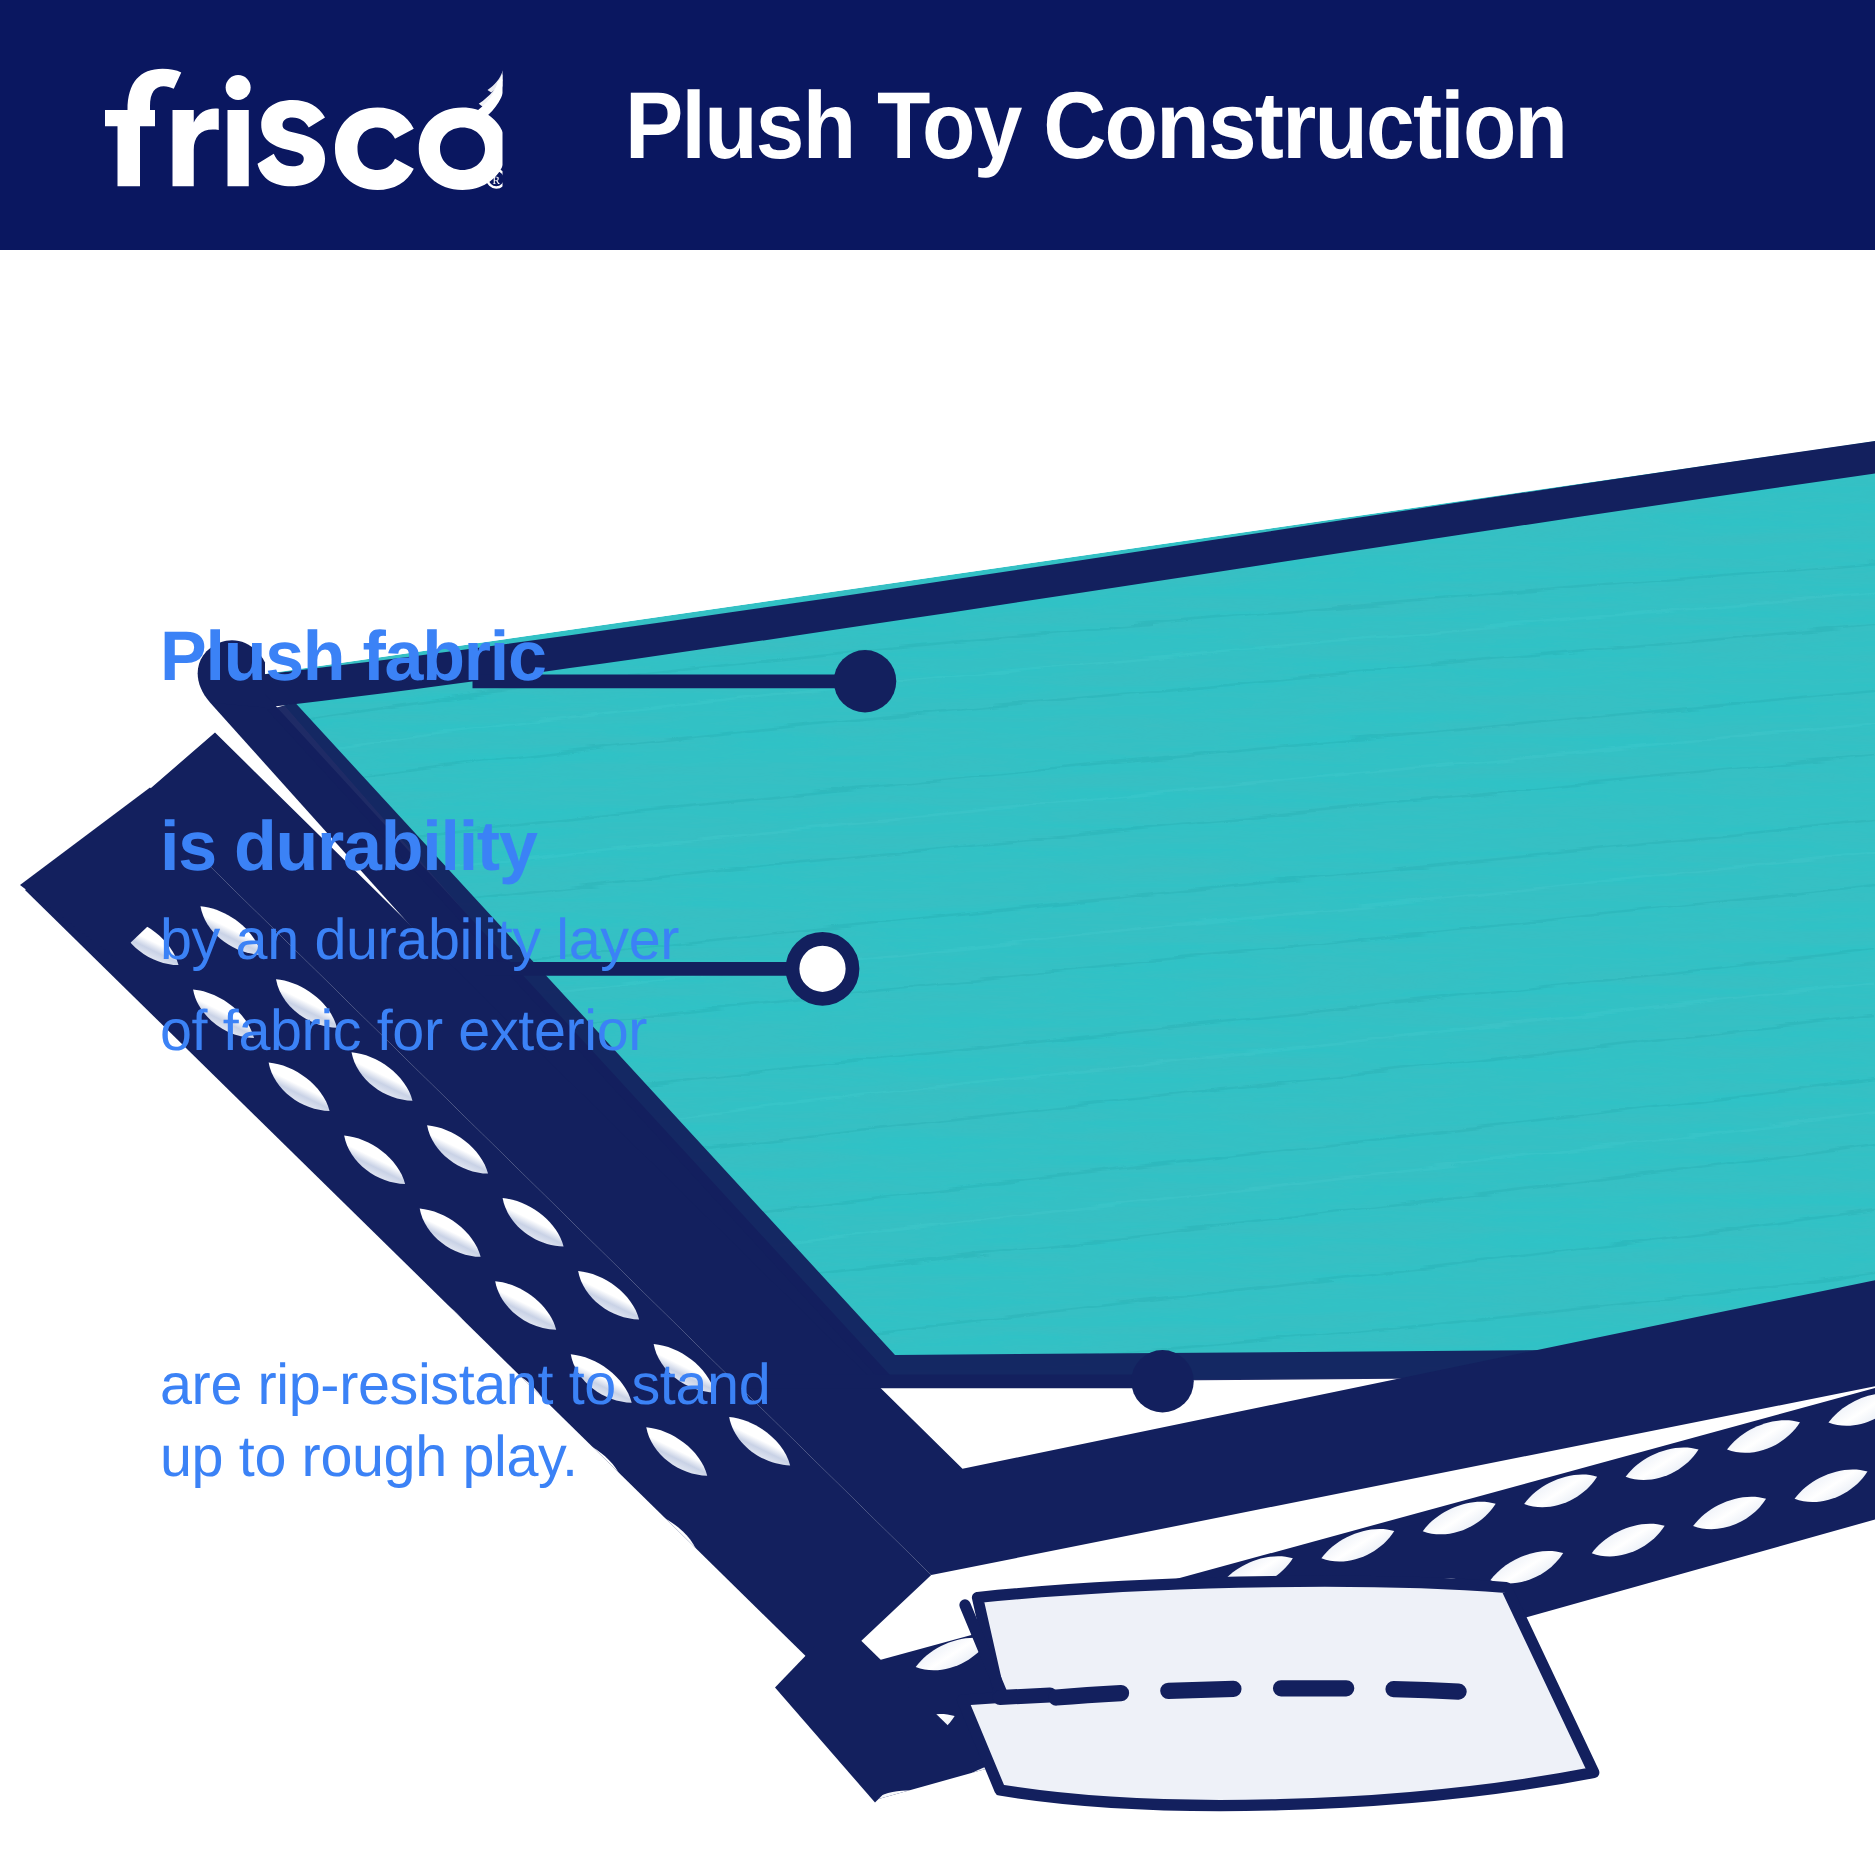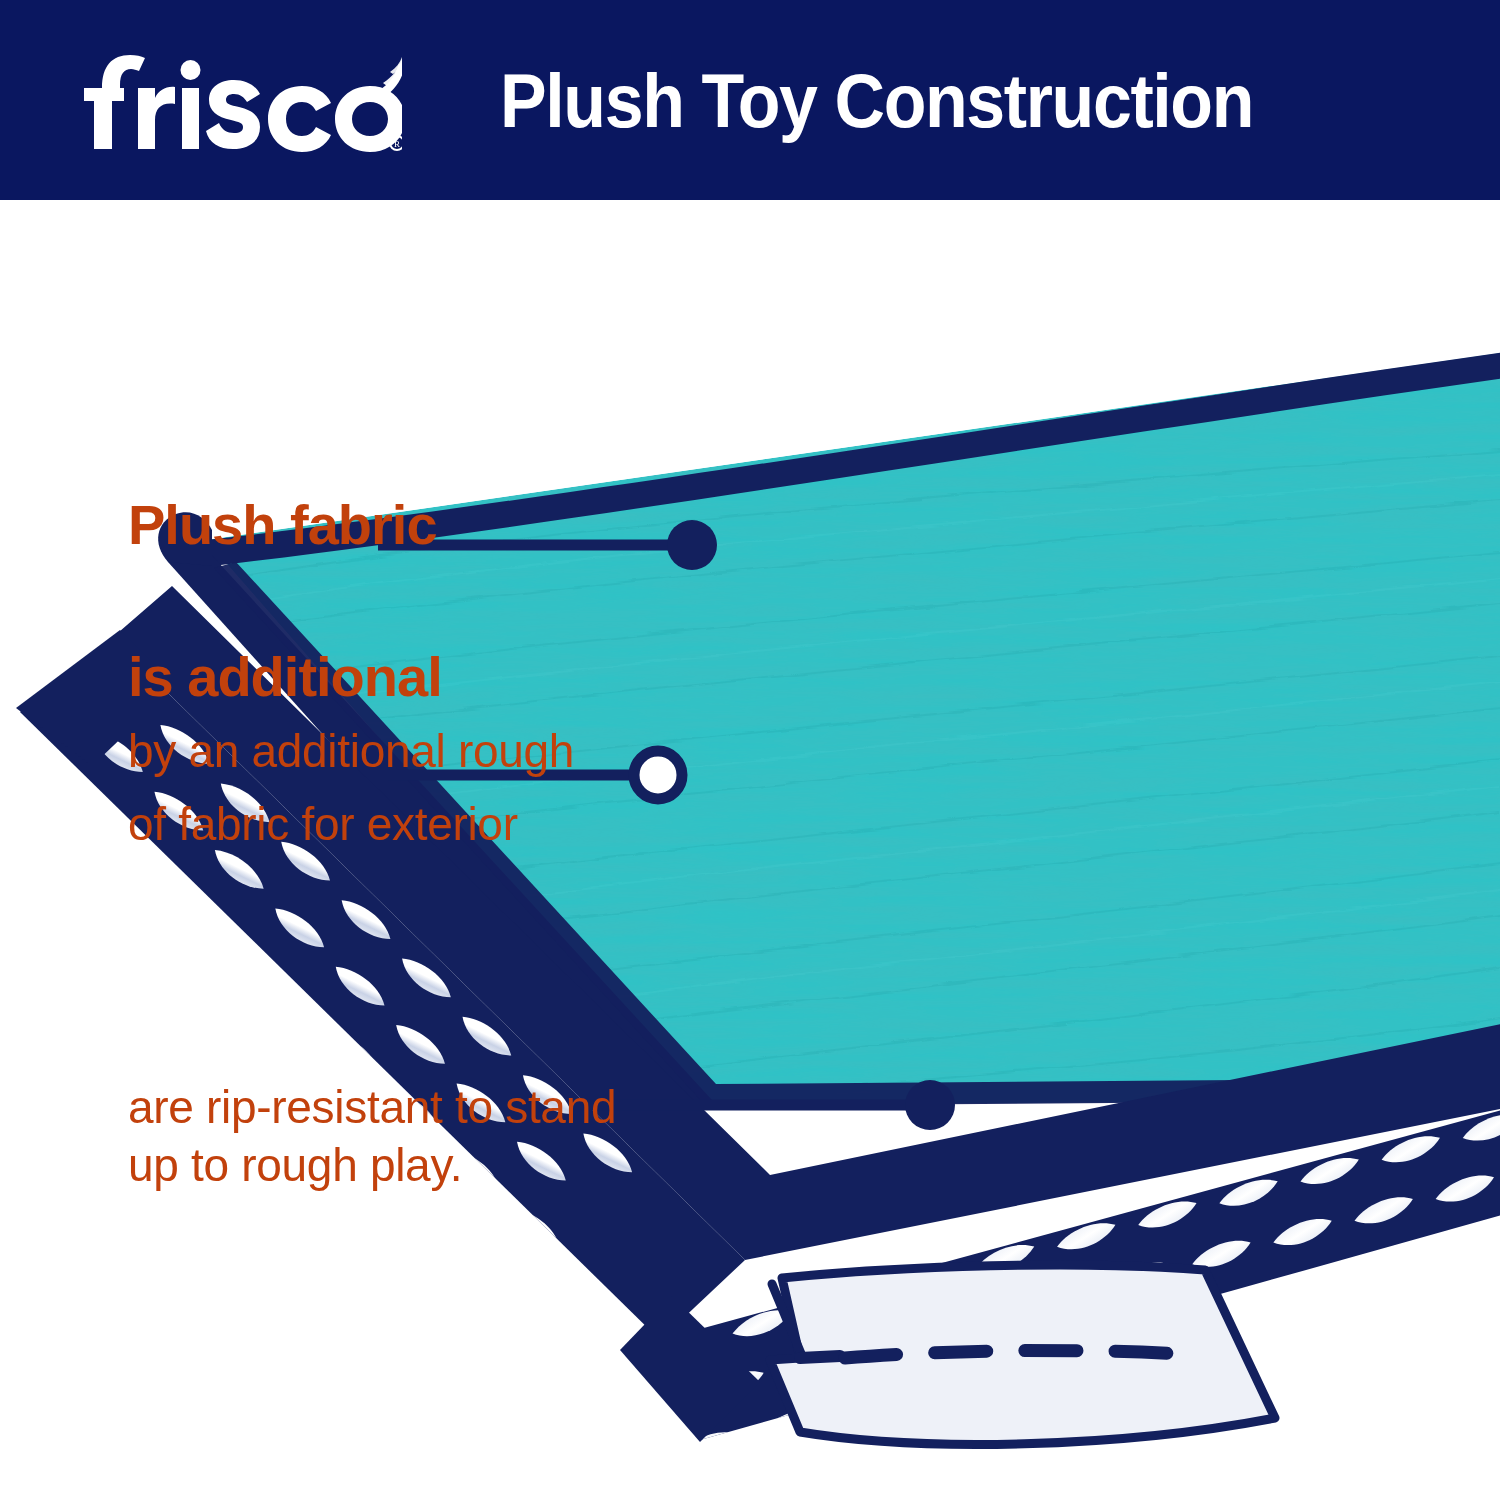--- a/index.html
+++ b/index.html
@@ -16,21 +16,21 @@
   #title{position:absolute;left:500px;top:0;height:200px;display:flex;
          align-items:center;color:#ffffff;font-size:76px;font-weight:700;
          letter-spacing:-1.5px;white-space:nowrap;
          transform:scaleX(0.92);transform-origin:left center;}
 
   
   #illustration{position:absolute;left:0;top:200px;width:1500px;height:1300px;}
   #illustration svg{display:block;width:1500px;height:1300px;}
 
   
-  .label-block{position:absolute;color:#c2410c;}
+  .label-block{position:absolute;color:#3b82f6;}
   .lab-head{font-weight:700;line-height:1.04;letter-spacing:-1px;}
   .lab-body{font-weight:400;line-height:1.18;letter-spacing:-0.3px;}
 
   #label-1{left:128px;top:496px;}
   #label-1 .lab-head{font-size:56px;}
 
   #label-2{left:128px;top:648px;}
   #label-2 .lab-head{font-size:56px;}
   #label-2 .lab-body{font-size:46px;margin-top:18px;}
 
@@ -271,22 +271,22 @@
         </g>
       </g>
     </svg>
   </div>
 
   <div class="label-block" id="label-1">
     <div class="lab-head">Plush fabric</div>
   </div>
 
   <div class="label-block" id="label-2">
-    <div class="lab-head">is additional</div>
-    <div class="lab-body">by an additional rough</div>
+    <div class="lab-head">is durability</div>
+    <div class="lab-body">by an durability layer</div>
     <div class="lab-body">of fabric for exterior</div>
   </div>
 
   <div class="label-block" id="label-3">
     <div class="lab-body">are rip-resistant to stand</div>
     <div class="lab-body">up to rough play.</div>
   </div>
 
 </div>
 

